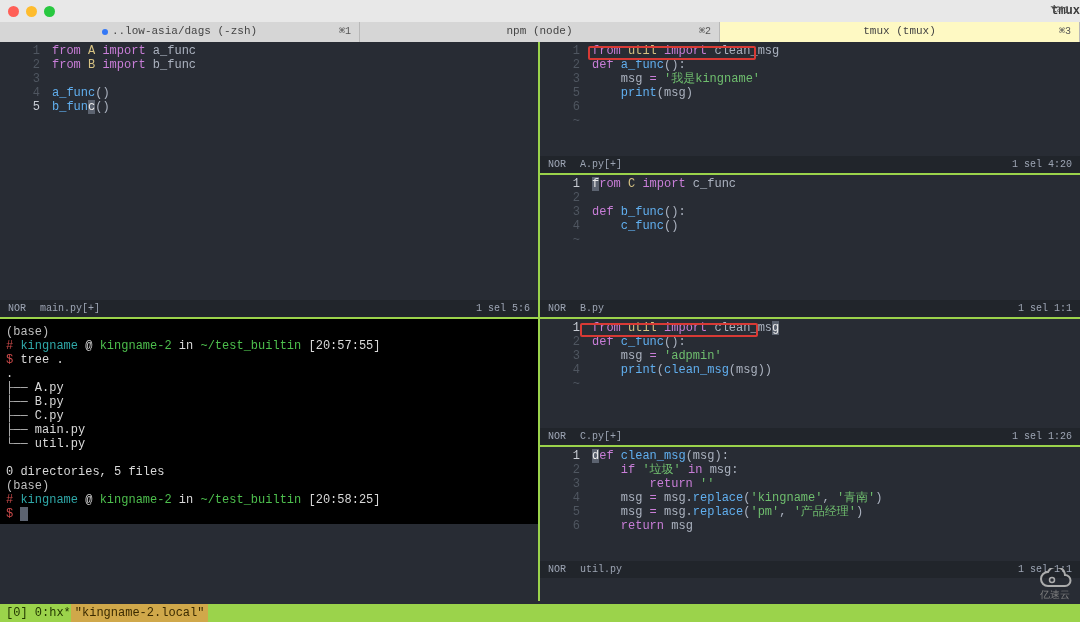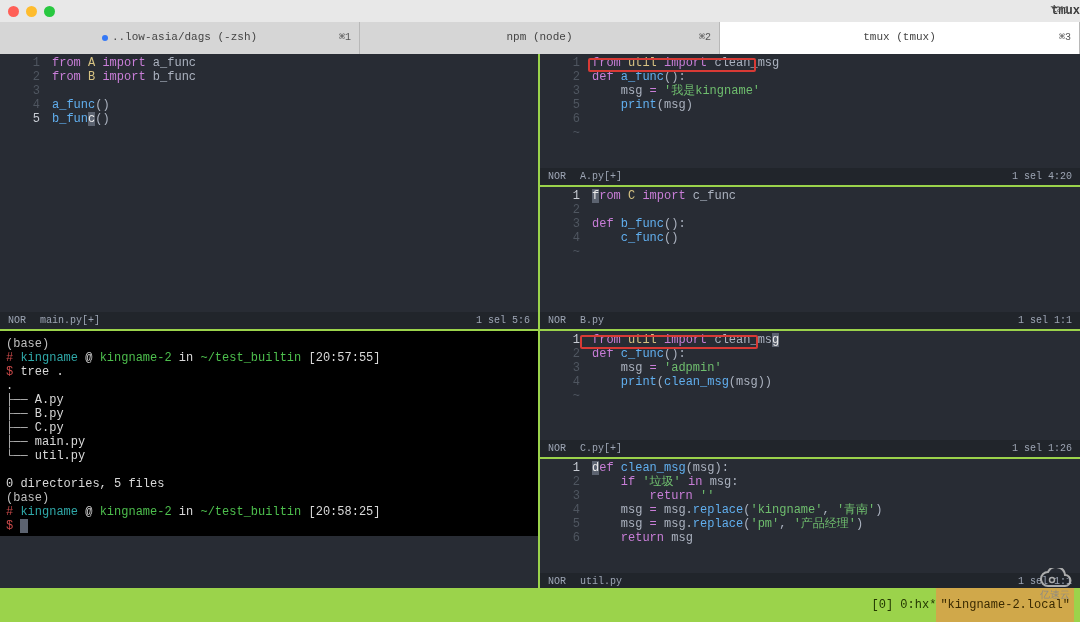--- a/index.html
+++ b/index.html
@@ -26,31 +26,31 @@
   .tl-btn { width: 11px; height: 11px; border-radius: 50%; }
   .red { background: #ff5f57; }
   .yellow { background: #febc2e; }
   .green { background: #28c840; }
   .title-center {
     position: absolute; left: 0; right: 0; text-align: right;
     font-size: 12px; color: #3a3a3a; font-weight: 600;
   }
   .title-right { position: absolute; right: 10px; font-size: 11px; color: #555; }
   .tabbar {
-    height: 32px;
+    height: 20px;
     background: #d6d6d6;
     display: flex;
     font-size: 11px;
   }
   .tab {
     flex: 1; display: flex; align-items: center; justify-content: center;
     color: #444; position: relative;
     border-right: 1px solid #b8b8b8;
   }
-  .tab.active { background: #ffffff; }
+  .tab.active { background: #fef9c3; }
   .tab .hint { position: absolute; right: 8px; color: #555; font-size: 10px; }
   .tab .dot { width: 6px; height: 6px; background: #3478f6; border-radius: 50%; margin-right: 4px; }
   .panes { display: flex; background: #282c34; width: 100%; }
   .col { display: flex; flex-direction: column; }
   .left-col { width: 540px; border-right: 2px solid #9bd34b; }
   .right-col { flex:1; }
   .pane { background: #282c34; position: relative; overflow: hidden; }
   .divider-h { height: 2px; background: #9bd34b; width: 100%; }
   .gutter { color: #4f5660; padding-right: 12px; text-align: right; width: 36px; display: inline-block; user-select: none; }
   .gutter.cur { color: #c8ccd4; }
@@ -67,23 +67,23 @@
   }
   .status .left span { margin-right: 14px; }
   .status .right { }
   .term { background: #000; color: #bfbfbf; padding: 6px 6px; font-size: 12px; line-height: 14px; }
   .term .green { background: none; color: #4dbf4d; display: inline; }
   .term .prompt-red { color: #cc4a4a; }
   .term .cyan { color: #2fa8a8; }
   .term .white { color: #d9d9d9; }
   .bottom-bar {
     position: absolute; bottom: 0; left: 0; right: 0;
-    height: 34px; background: #9bd34b; color: #233800;
+    height: 18px; background: #9bd34b; color: #233800;
     display: flex; align-items: center; padding: 0 6px; font-size: 12px;
-    justify-content: flex-end;
+    justify-content: flex-start;
   }
   .bottom-bar .right { background: #d0a84a; color: #3a2a00; padding: 0 4px; height: 100%; display: flex; align-items: center; }
   .watermark {
     position: absolute; right: 6px; bottom: 20px; opacity: 0.9;
     color: #888; font-size: 10px; display: flex; flex-direction: column; align-items: center; margin-left: 44px;
   }
   .cursor-block { background: #5c6370; color: #e8e8e8; }
   .box-red { border: 2px solid #d83a35; border-radius: 2px; position: absolute; pointer-events: none; }
 </style>
 </head>

